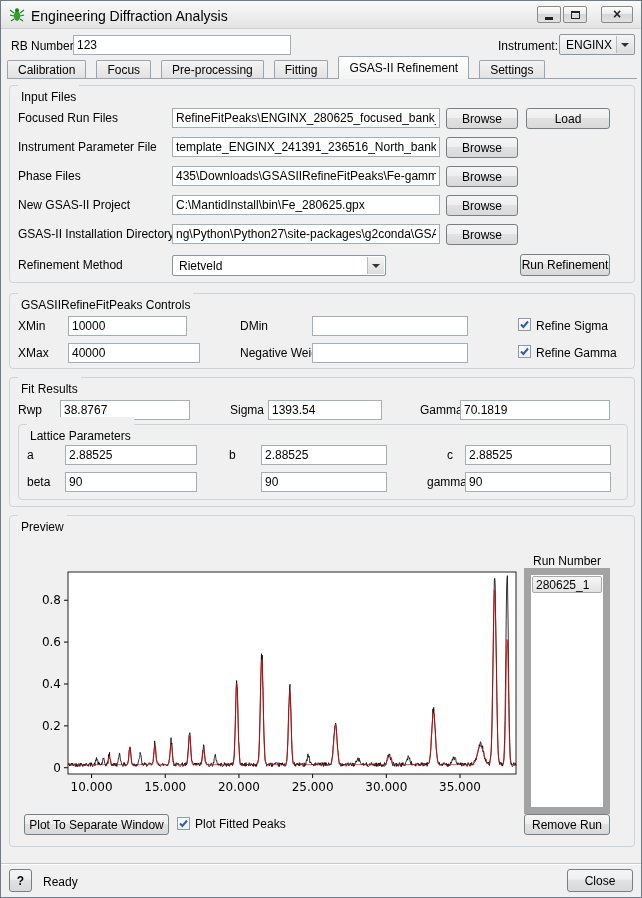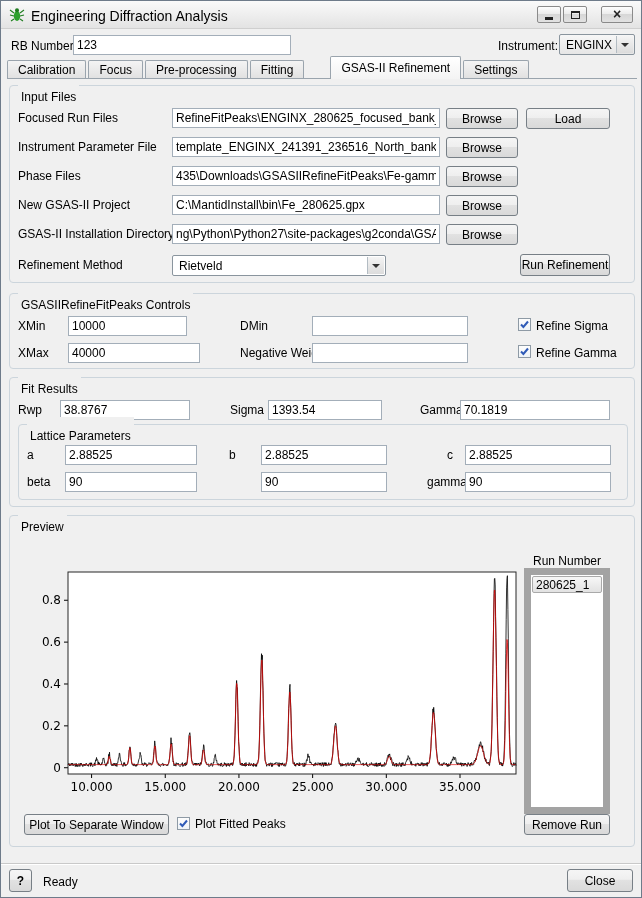--- a/index.html
+++ b/index.html
@@ -21,24 +21,24 @@
   .textbox { position:absolute; height:20px; border:1px solid #a3aeb9; background:#fff; font:12px "Liberation Sans",sans-serif; padding:0 3px; color:#000; outline:none; }
   .btn { position:absolute; background:linear-gradient(#f5f5f5,#efefef 45%,#e2e2e2 46%,#d9d9d9); border:1px solid #777f86; border-radius:3px; font-size:12px; display:flex; align-items:center; justify-content:center; }
   .combo { position:absolute; height:21px; border:1px solid #8a959e; background:#fff; border-radius:2px; display:flex; align-items:center; padding:0 20px 0 6px; }
   .combo .arrowbox { position:absolute; right:1px; top:1px; bottom:1px; width:17px; background:linear-gradient(#f4f4f4,#dcdcdc); border-left:1px solid #b3bcc3; display:flex; align-items:center; justify-content:center; }
   .arrow-down { width:0; height:0; border-left:4px solid transparent; border-right:4px solid transparent; border-top:4px solid #333; }
   .checkbox { position:absolute; width:13px; height:13px; background:linear-gradient(#fdfdfd,#eef3f7); border:1px solid #8e9aa5; display:flex; align-items:center; justify-content:center; }
   .group { position:absolute; border:1px solid #ccd5dc; border-radius:4px; }
   .group-title { position:absolute; top:-8px; left:8px; background:#f0f0f0; padding:12px 3px; }
 
   
-  .tabbar { position:absolute; left:6px; top:55px; width:630px; height:23px; display:flex; align-items:flex-end; }
+  .tabbar { position:absolute; left:6px; top:55px; width:630px; height:23px; display:flex; align-items:flex-end;gap:8px; }
   .tab-baseline { position:absolute; left:0; right:0; bottom:0; height:0; border-bottom:1px solid #9aa4ad; z-index:2; }
   .tab { position:relative; height:19px; line-height:18px; padding:0 10px; background:linear-gradient(#f4f4f4,#e0e0e0); border:1px solid #9aa4ad; border-bottom:none; border-radius:2px 2px 0 0; margin-right:2px; z-index:1; }
-  .tab.active { height:23px; line-height:22px; background:linear-gradient(#ffffff,#f3f3f3); z-index:3;margin-left:24px; }
+  .tab.active { height:23px; line-height:22px; background:linear-gradient(#ffffff,#f3f3f3); z-index:3; }
 
   
   .plot-wrap { position:absolute; background:#f0f0f0; }
   .listbox { position:absolute; border:7px solid #a3a3a3; background:#fff; }
   .list-item { margin:1px; height:17px; line-height:16px; padding:0 3px; font-size:12px; }
   .list-item.selected { background:linear-gradient(#f7f7f7,#e2e2e2); border:1px solid #a9a9a9; border-radius:2px; }
 
   
   .statusbar { position:absolute; left:0; right:0; top:862px; height:36px; border-top:1px solid #c9c9c9; box-shadow:inset 0 1px 0 #ffffff; }
   .help-btn { position:absolute; left:8px; top:5px; width:23px; height:23px; border-radius:3px; font-weight:bold; }

